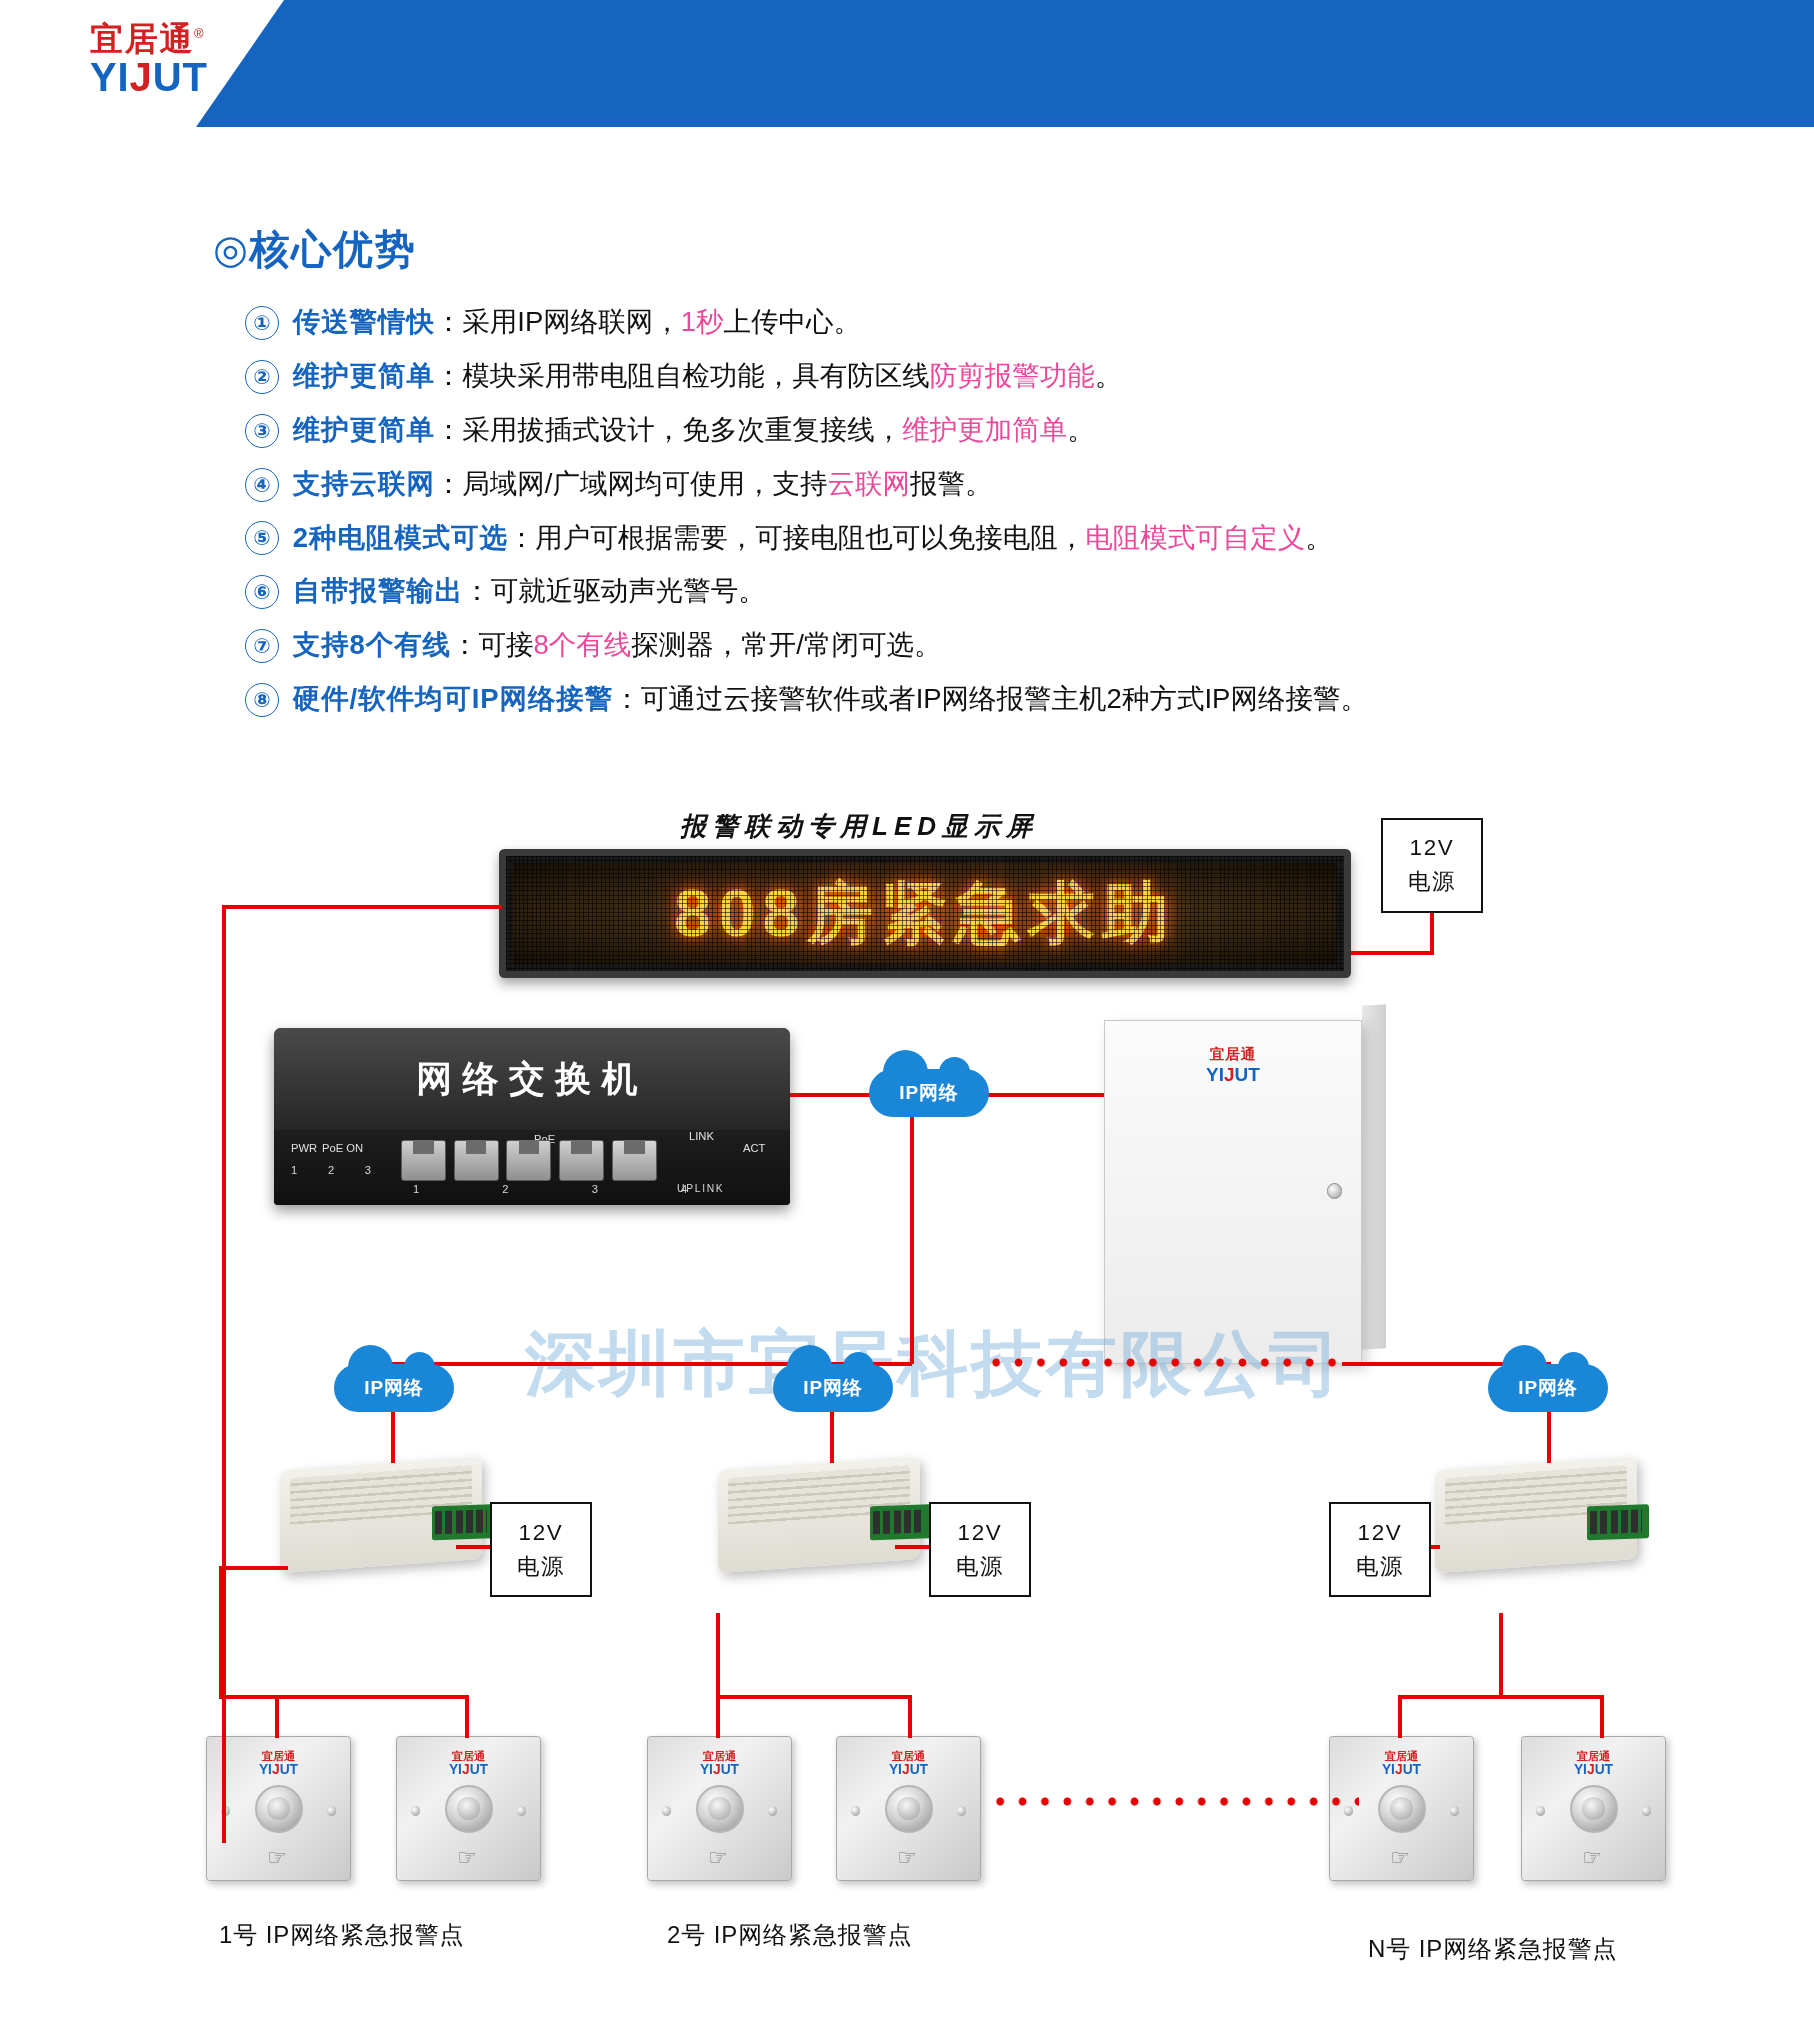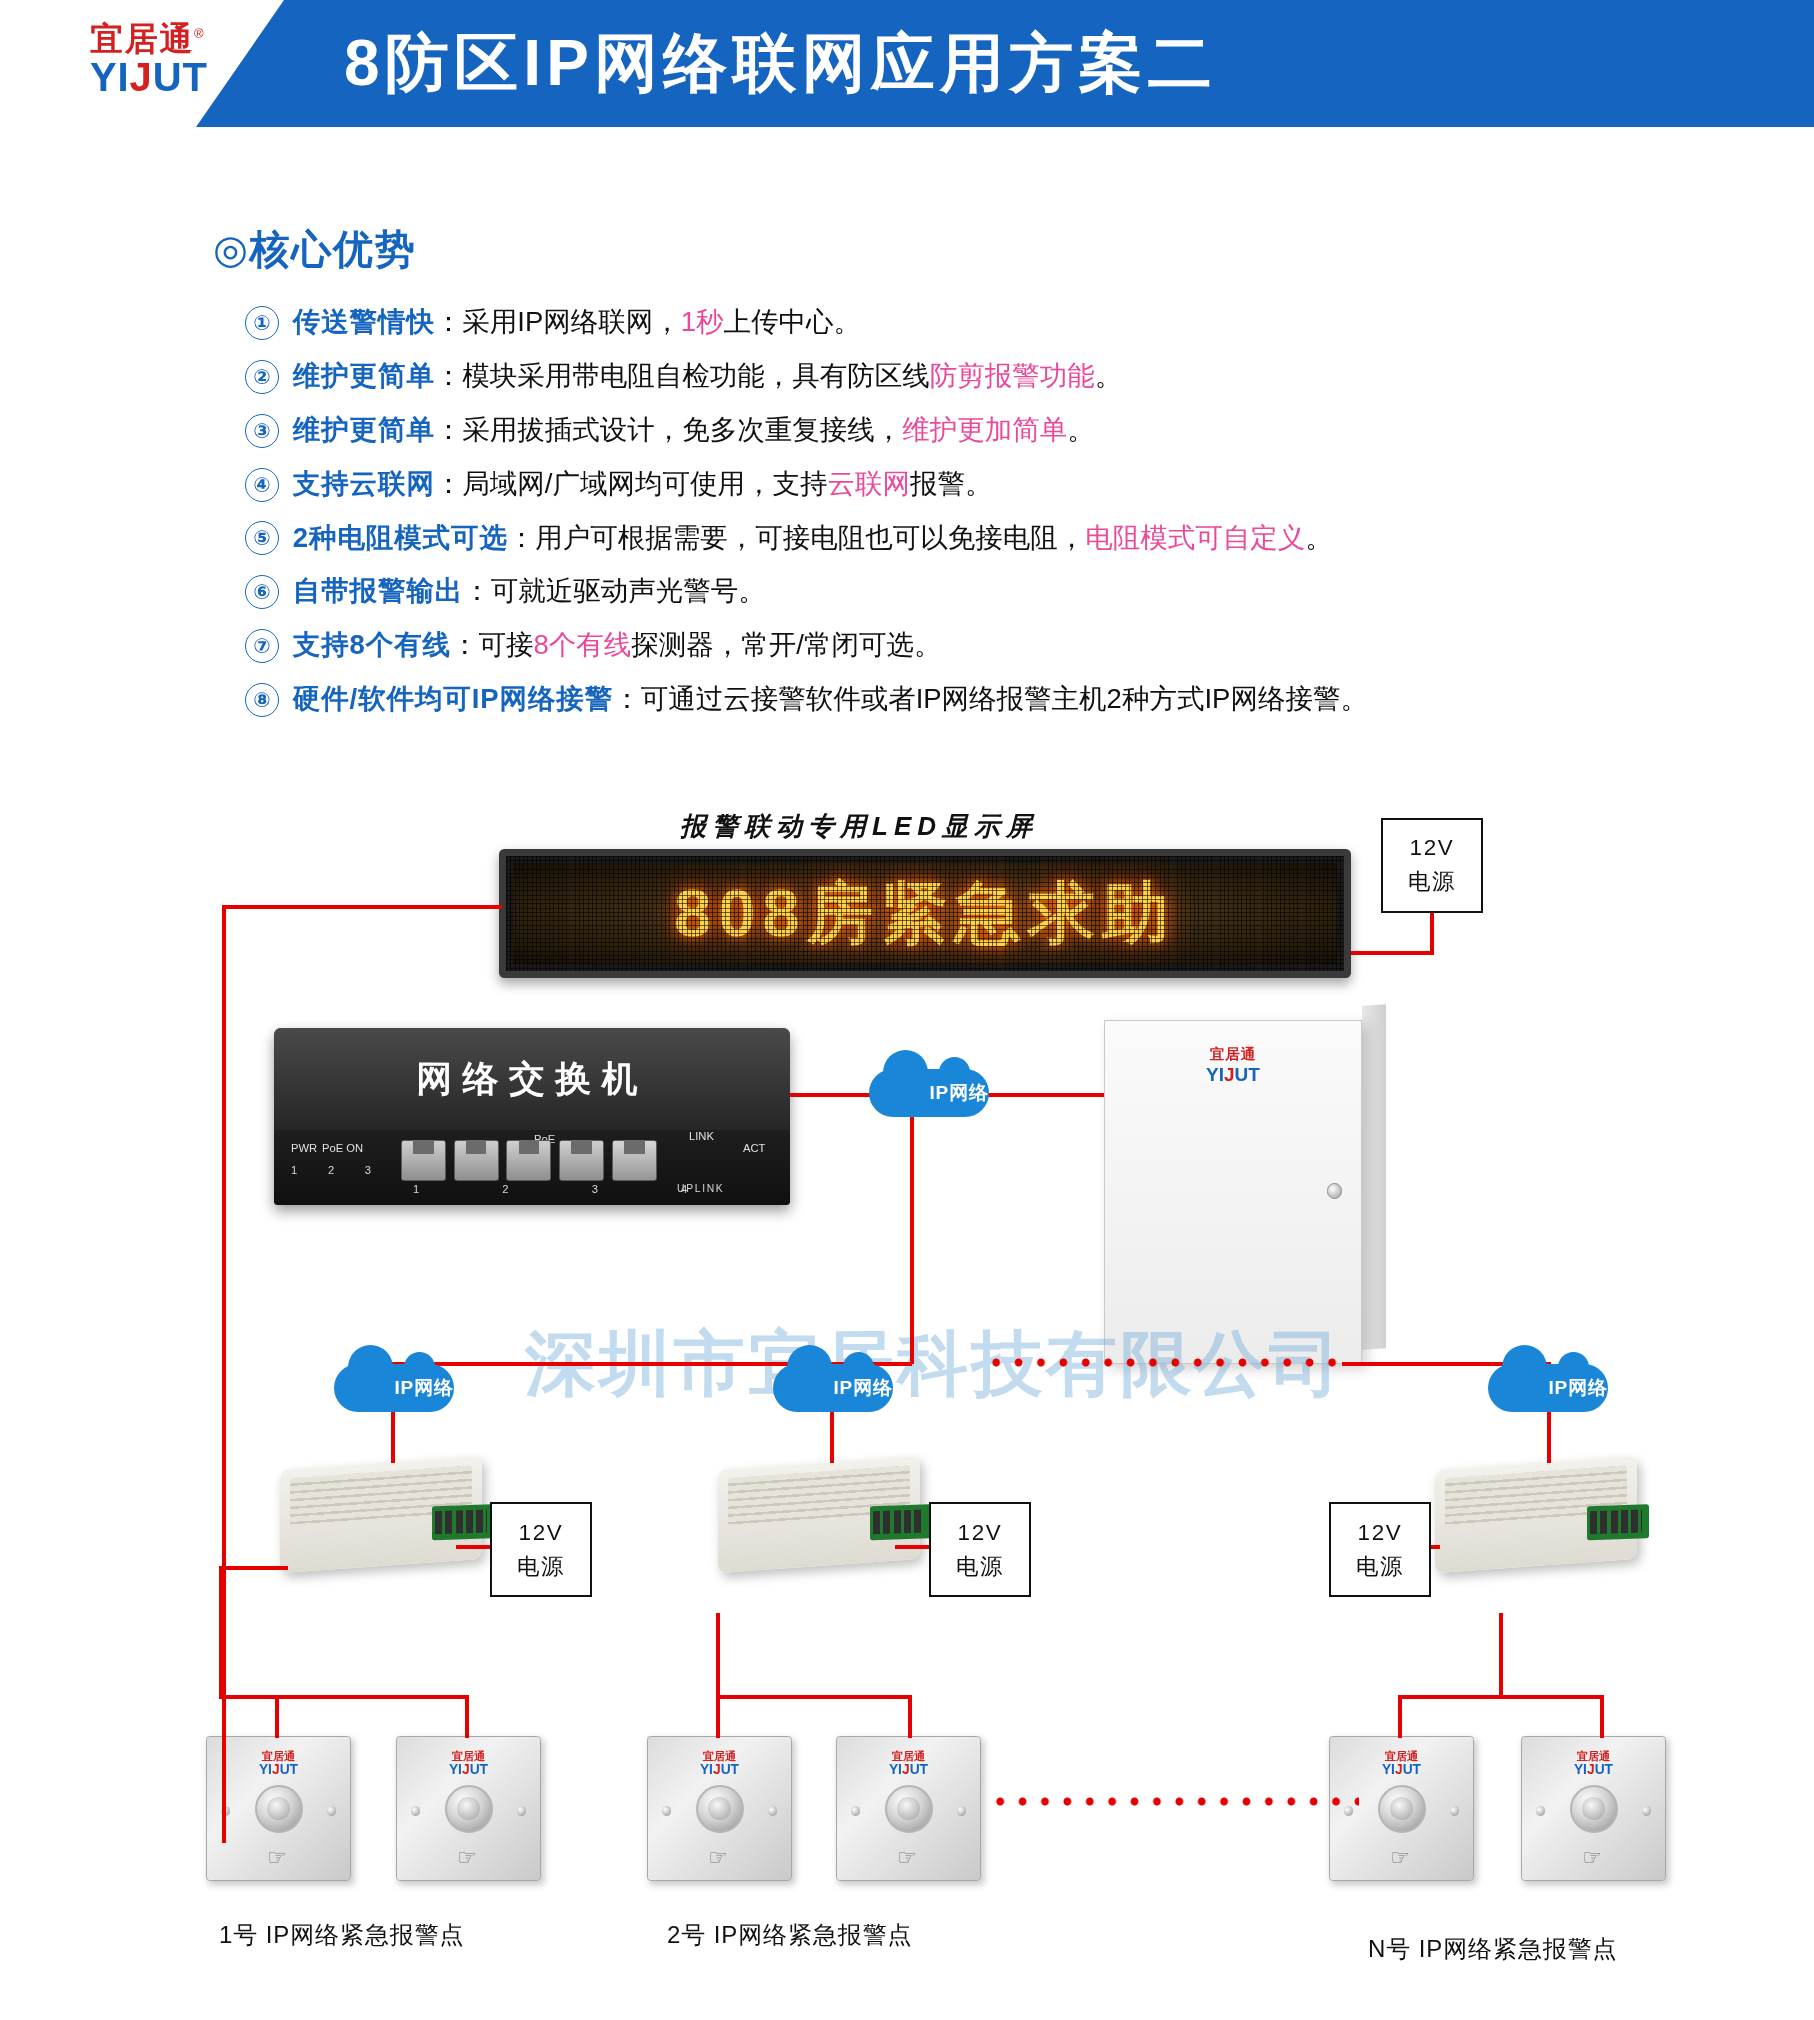--- a/index.html
+++ b/index.html
@@ -273,21 +273,21 @@
     letter-spacing: 3.4px;
     white-space: nowrap;
   }
 
   
   .cloud {
     position: absolute;
     width: 120px; height: 48px;
     background: #1a86d8;
     border-radius: 24px;
-    display: flex; align-items: center; justify-content: flex-end;
+    display: flex; align-items: center; justify-content: center;
     color: #ffffff; font-size: 19px; font-weight: bold;
     letter-spacing: 0.9px;
     z-index: 8;
   }
   .cloud::before, .cloud::after {
     content: "";
     position: absolute;
     background: #1a86d8;
     border-radius: 50%;
   }
@@ -395,21 +395,20 @@
 <body>
 
 <div class="header">
   <div class="header-band"></div>
   <div class="logo-box">
     <div class="logo-inner">
       <div class="logo-cn"><span>宜居通</span><span class="logo-reg">®</span></div>
       <div class="logo-en"><span>YI</span><span class="j-red">J</span><span>UT</span></div>
     </div>
   </div>
-  <div class="header-title">8防区IP网络联网应用方案二</div>
 </div>
 
 <div class="section-title">◎核心优势</div>
 
 <div class="adv-list">
 
   <div class="adv-item">
     <div class="adv-num">①</div>
     <div class="adv-text"><span class="adv-key">传送警情快</span><span class="adv-plain">：</span><span class="adv-plain">采用IP网络联网，</span><span class="adv-hl">1秒</span><span class="adv-plain">上传中心。</span></div>
   </div>

